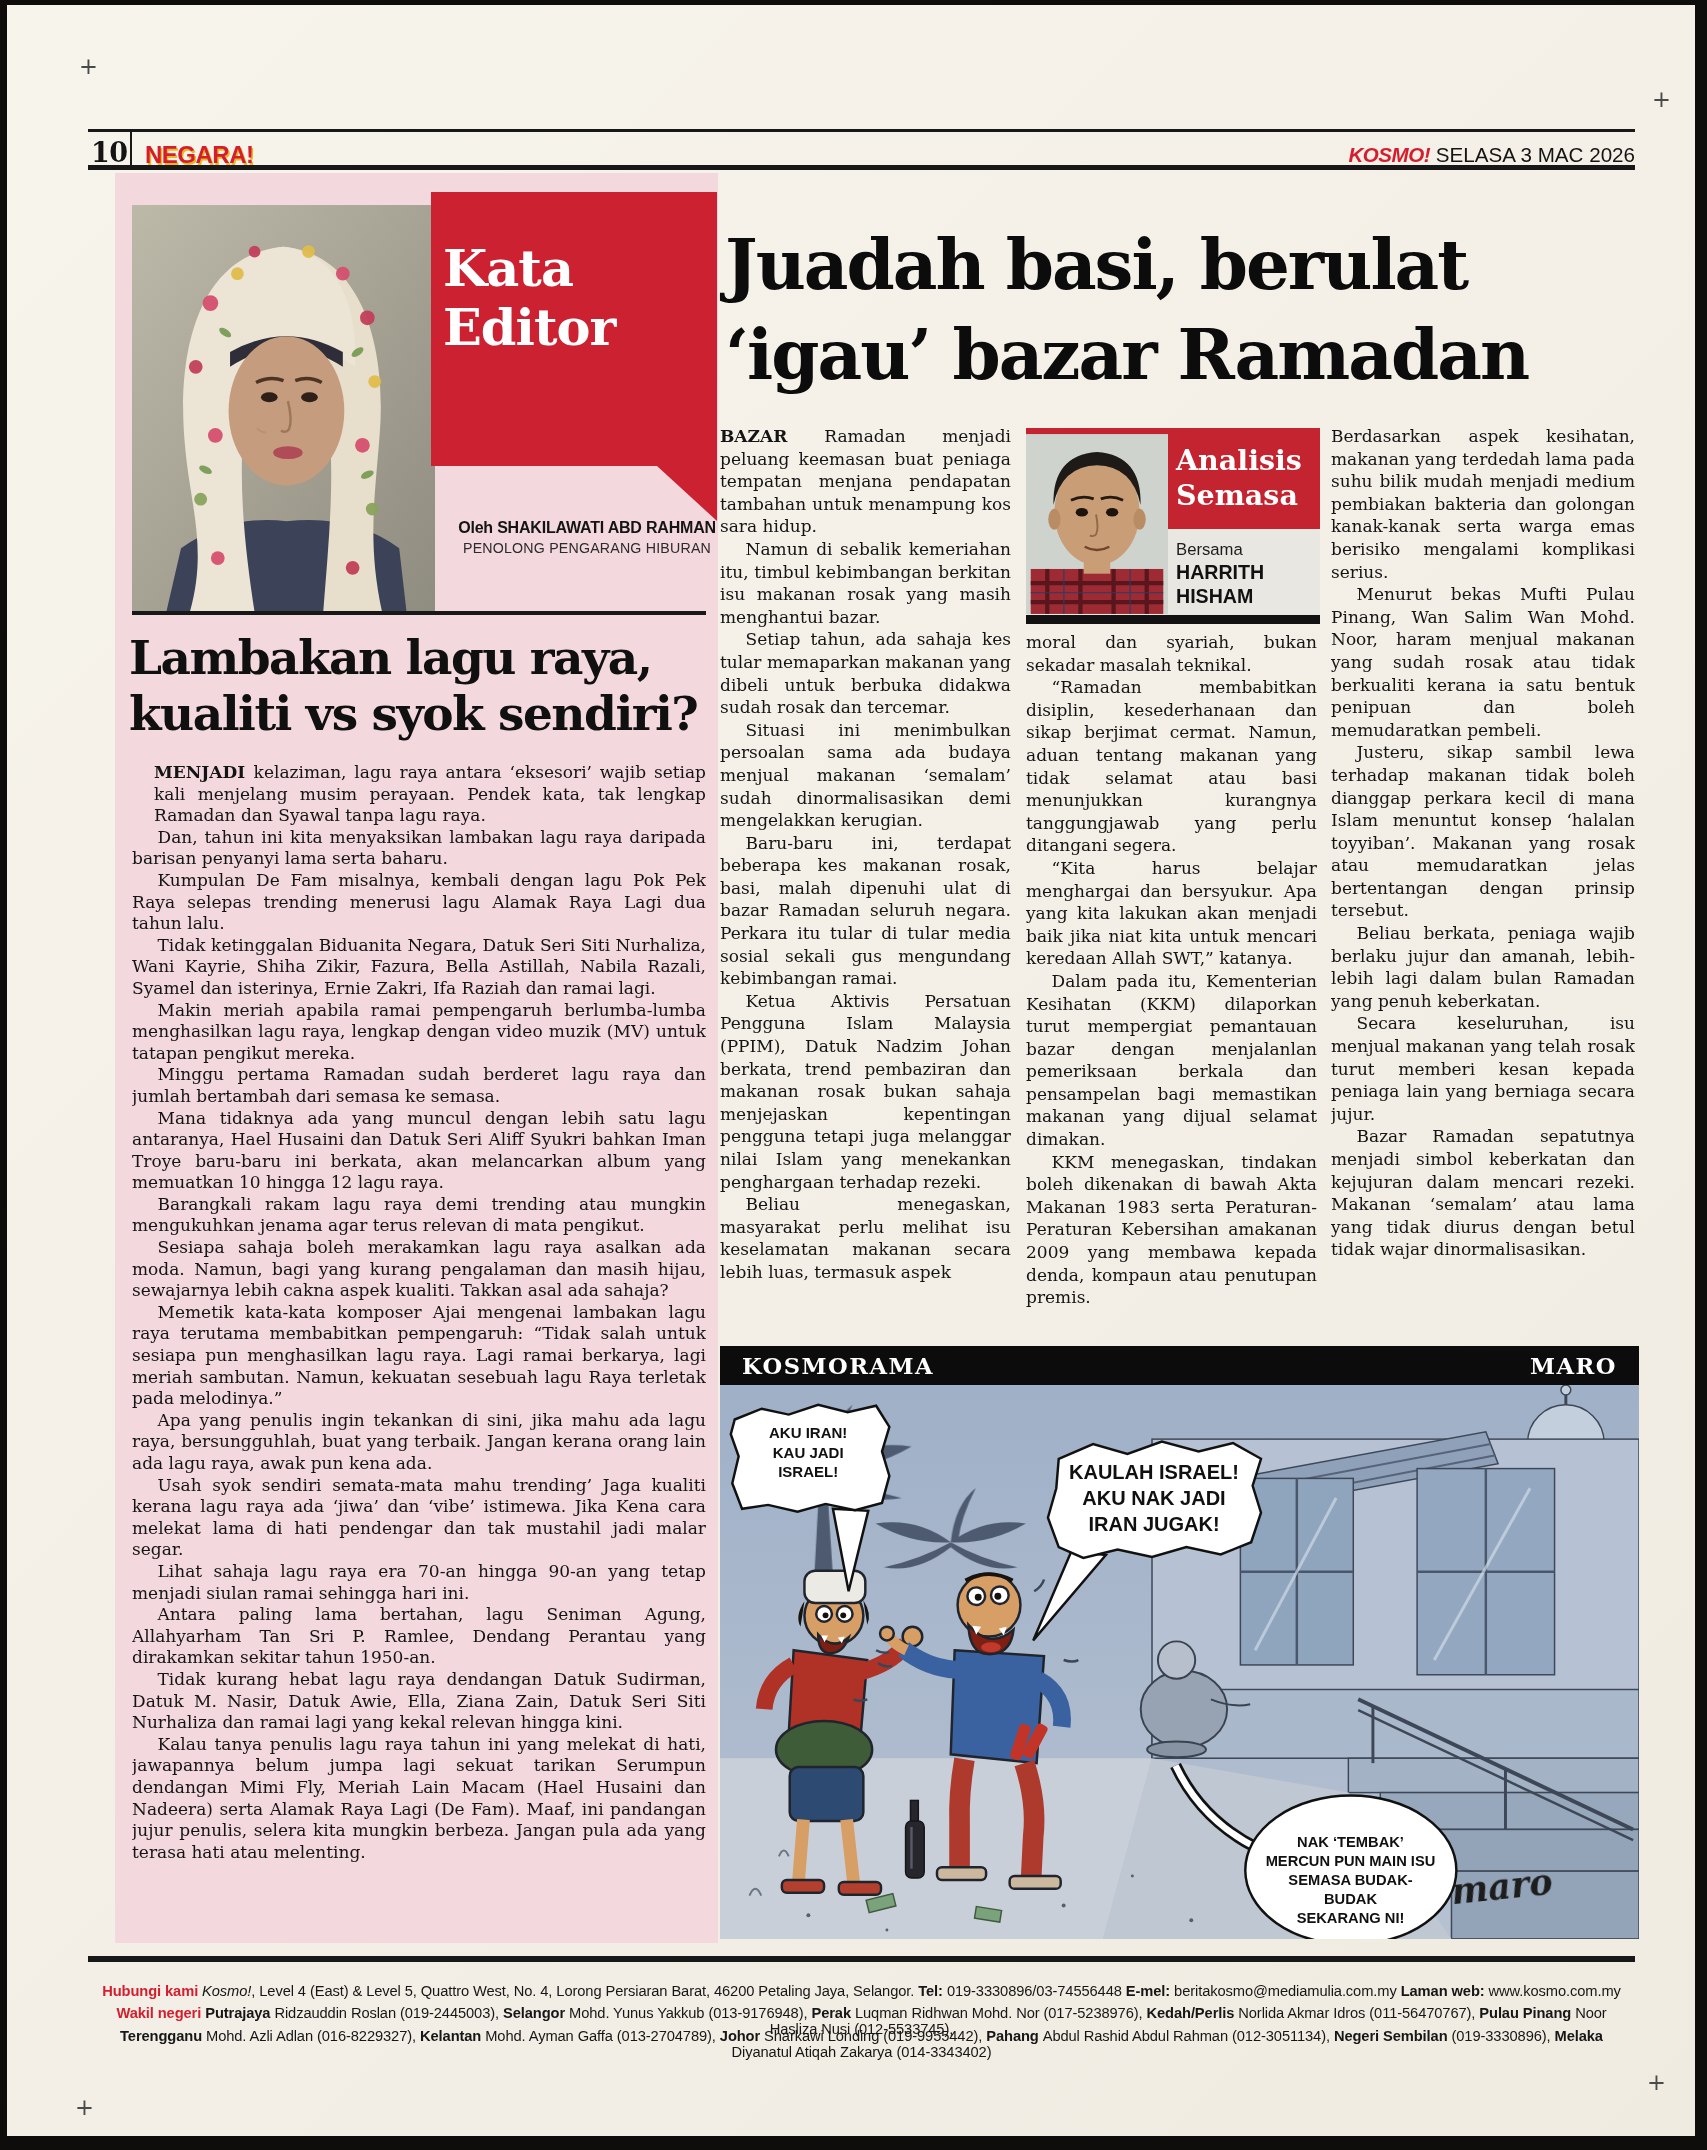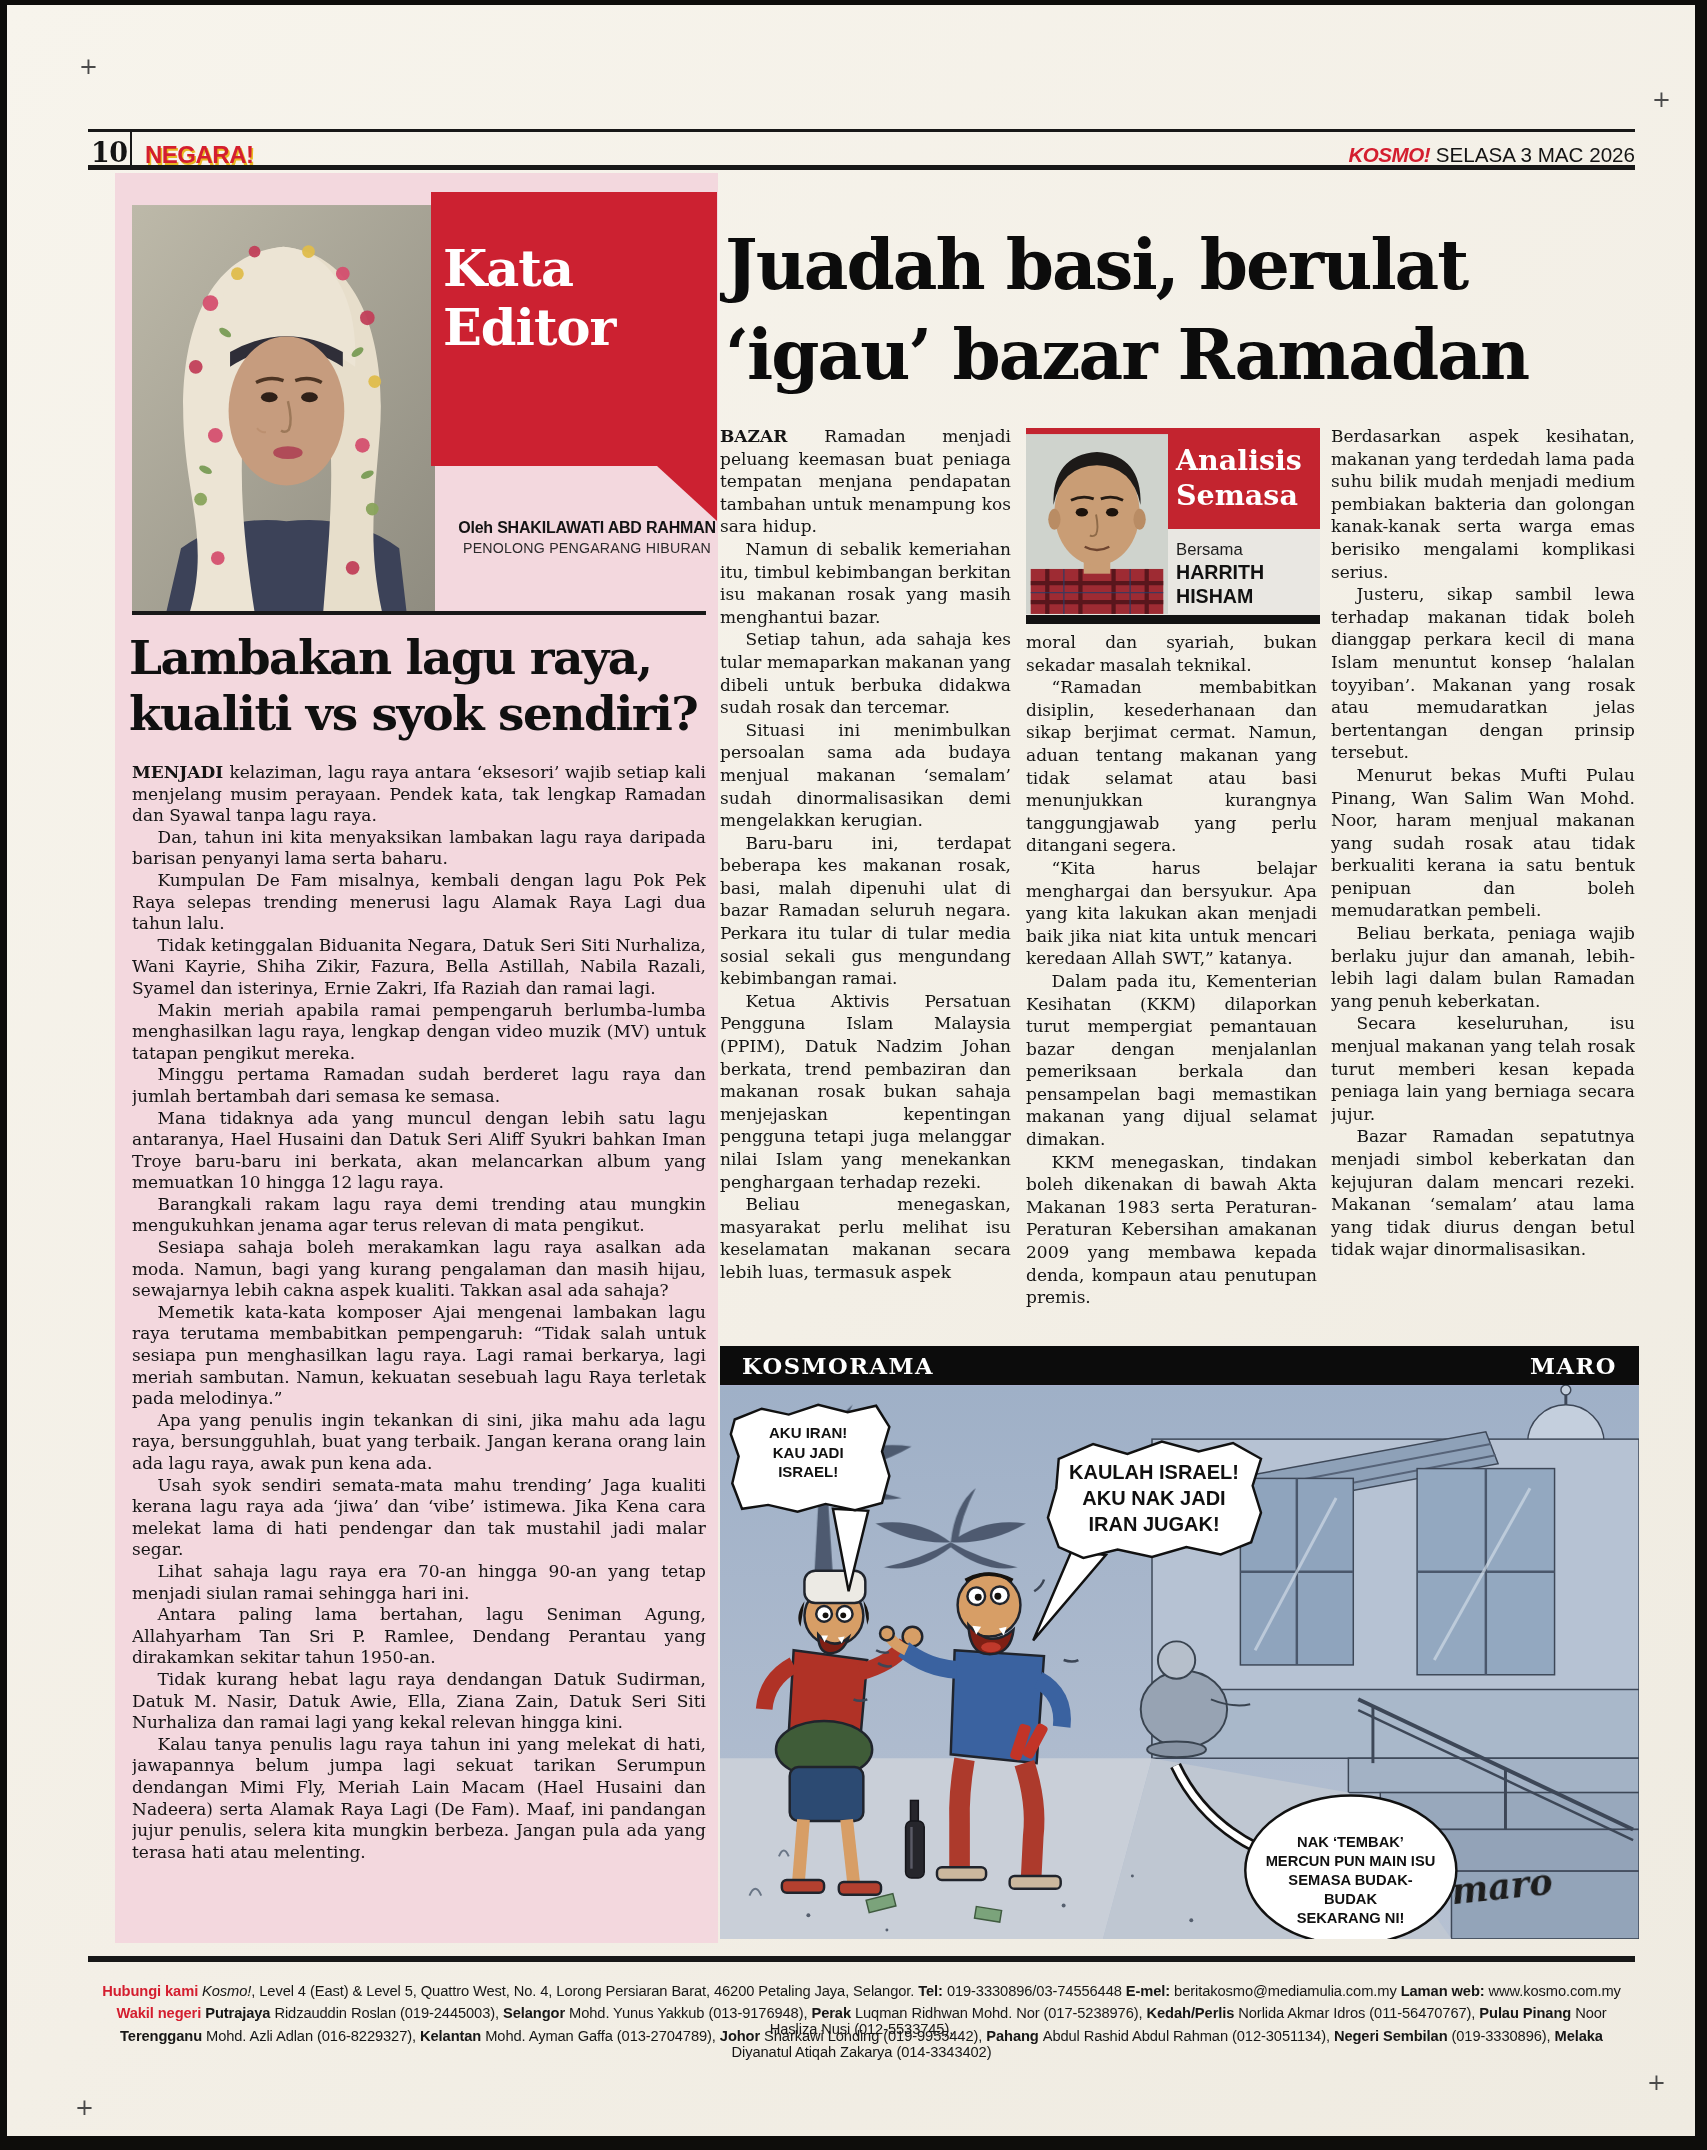--- a/index.html
+++ b/index.html
@@ -27,21 +27,21 @@
   .pink-panel{background:#f3d8de;}
   .kata-box{background:#cc2131;color:#fff;font-weight:bold;font-size:51px;line-height:1.16;
             padding:47px 0 0 35px;box-sizing:border-box;letter-spacing:-1px;}
   .kata-tail{width:0;height:0;border-top:55px solid #cc2131;border-left:60px solid transparent;}
   .byline{font-family:"Liberation Sans",sans-serif;text-align:center;}
   .byline .b1{font-size:16px;font-weight:bold;letter-spacing:-0.2px;}
   .byline .b2{font-size:14.2px;color:#2b2b2b;margin-top:2.9px;letter-spacing:0.2px;}
   .ke-headline{font-size:47px;font-weight:bold;line-height:1.2;letter-spacing:-1.5px;color:#101010;}
   .bodytext{font-size:17px;line-height:21.6px;text-align:justify;overflow:hidden;}
   .bodytext p{margin:0;text-indent:25.5px;}
-  .bodytext p.pfirst{text-indent:0;}
+  .bodytext p.pfirst{text-indent:0;margin-left:22px;}
 
   
   .main-headline{font-size:69px;font-weight:bold;line-height:1.3;letter-spacing:-2px;color:#0c0c0c;}
   .newscol{font-size:17px;line-height:22.6px;text-align:justify;overflow:hidden;}
   .newscol p{margin:0;text-indent:25.5px;}
   .newscol p.pfirst{text-indent:0;}
 
   
   .analysis-box{background:#e9e7e2;overflow:hidden;}
   .ab-red{position:absolute;left:0;top:0;right:0;height:101px;background:#c3242f;}
@@ -217,22 +217,22 @@
 
   <div class="abs newscol" style="left:1026px;top:631px;width:291px;height:700px;">
       <p class="pfirst">moral dan syariah, bukan sekadar masalah teknikal.</p>
       <p>“Ramadan membabitkan disiplin, kesederhanaan dan sikap berjimat cermat. Namun, aduan tentang makanan yang tidak selamat atau basi menunjukkan kurangnya tanggungjawab yang perlu ditangani segera.</p>
       <p>“Kita harus belajar menghargai dan bersyukur. Apa yang kita lakukan akan menjadi baik jika niat kita untuk mencari keredaan Allah SWT,” katanya.</p>
       <p>Dalam pada itu, Kementerian Kesihatan (KKM) dilaporkan turut mempergiat pemantauan bazar dengan menjalanlan pemeriksaan berkala dan pensampelan bagi memastikan makanan yang dijual selamat dimakan.</p>
       <p>KKM menegaskan, tindakan boleh dikenakan di bawah Akta Makanan 1983 serta Peraturan-Peraturan Kebersihan amakanan 2009 yang membawa kepada denda, kompaun atau penutupan premis.</p>
     </div>
   <div class="abs newscol" style="left:1331px;top:425px;width:304px;height:906px;">
       <p class="pfirst">Berdasarkan aspek kesihatan, makanan yang terdedah lama pada suhu bilik mudah menjadi medium pembiakan bakteria dan golongan kanak-kanak serta warga emas berisiko mengalami komplikasi serius.</p>
+      <p>Menurut bekas Mufti Pulau Pinang, Wan Salim Wan Mohd. Noor, haram menjual makanan yang sudah rosak atau tidak berkualiti kerana ia satu bentuk penipuan dan boleh memudaratkan pembeli.</p>
       <p>Justeru, sikap sambil lewa terhadap makanan tidak boleh dianggap perkara kecil di mana Islam menuntut konsep ‘halalan toyyiban’. Makanan yang rosak atau memudaratkan jelas bertentangan dengan prinsip tersebut.</p>
-      <p>Menurut bekas Mufti Pulau Pinang, Wan Salim Wan Mohd. Noor, haram menjual makanan yang sudah rosak atau tidak berkualiti kerana ia satu bentuk penipuan dan boleh memudaratkan pembeli.</p>
       <p>Beliau berkata, peniaga wajib berlaku jujur dan amanah, lebih-lebih lagi dalam bulan Ramadan yang penuh keberkatan.</p>
       <p>Secara keseluruhan, isu menjual makanan yang telah rosak turut memberi kesan kepada peniaga lain yang berniaga secara jujur.</p>
       <p>Bazar Ramadan sepatutnya menjadi simbol keberkatan dan kejujuran dalam mencari rezeki. Makanan ‘semalam’ atau lama yang tidak diurus dengan betul tidak wajar dinormalisasikan.</p>
     </div>
 
   <div class="abs comic-bar" style="left:720px;top:1346px;width:919px;height:39px;">
     <div class="ttl">KOSMORAMA</div>
     <div class="artist">MARO</div>
   </div>
 

